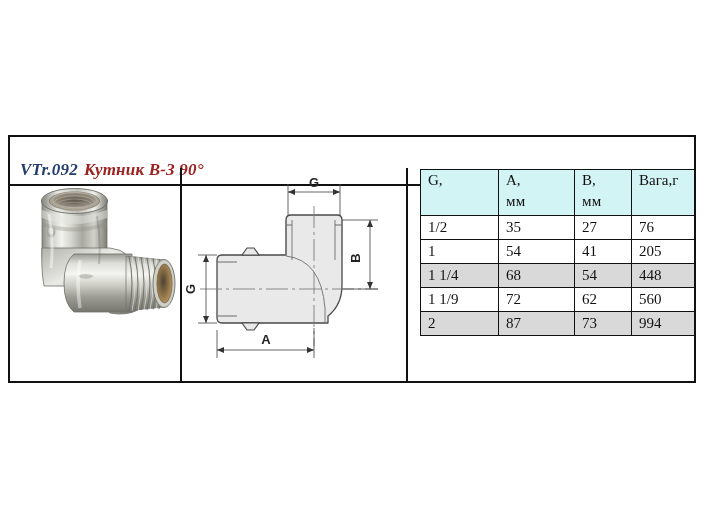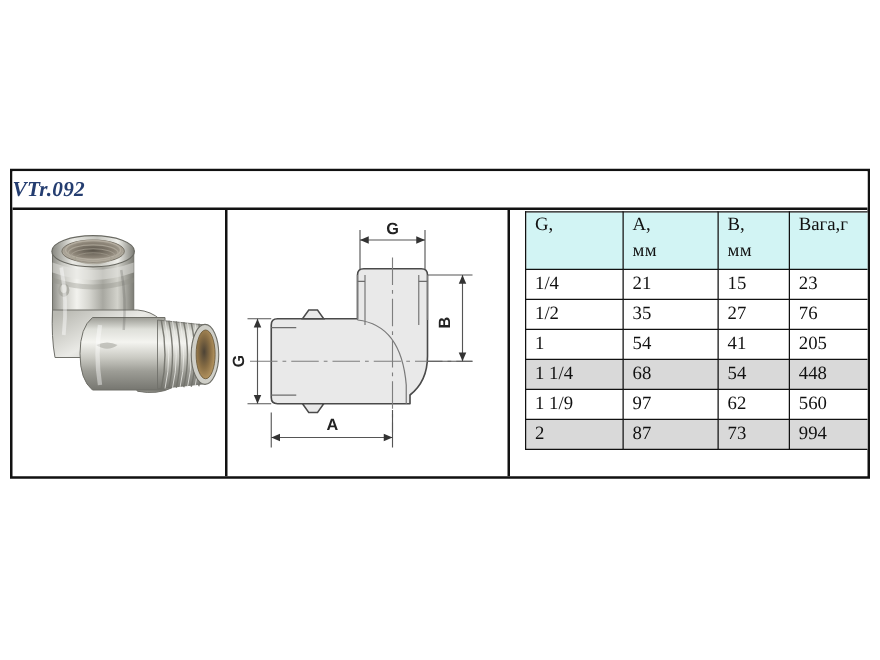--- a/index.html
+++ b/index.html
@@ -22,28 +22,29 @@
     height: 248px;
     border: 2px solid #111111;
     box-sizing: border-box;
     background: #ffffff;
   }
 
   
   .title-bar {
     position: absolute;
     left: 0;
-    top: 0;
+    top: 18px;
     width: 100%;
     height: 31px;
     box-sizing: border-box;
     border-bottom: 2px solid #111111;
     background: #ffffff;
     display: flex;
     align-items: center;
+    padding-left: 10px;
   }
   .title-code {
     font-style: italic;
     font-weight: bold;
     font-size: 17px;
     color: #243d70;
     letter-spacing: 0.2px;
     white-space: pre;
   }
   .title-name {
@@ -160,20 +161,21 @@
   .col-b   { width: 57px; }
   .col-w   { width: 71px; }
 </style>
 </head>
 <body>
 
 <div class="sheet">
 
   <div class="title-bar">
     <span class="title-code">VTr.092</span>
+    <span class="title-name">Кутник В-З 90°</span>
   </div>
 
   <div class="body-area">
 
     <div class="panel-photo">
       <div class="photo-stage">
         <svg width="166" height="170" viewBox="0 0 166 170">
           <defs>
             <linearGradient id="chrome-v" x1="0" y1="0" x2="1" y2="0">
               <stop offset="0" stop-color="#8d8d87"></stop>
@@ -379,46 +381,40 @@
               <span class="unit">мм</span>
             </th>
             <th>
               <span>Вага,г</span>
               <span class="unit"></span>
             </th>
           </tr>
         </thead>
         <tbody id="spec-body">
             <tr class="plain">
-              <td>1/4</td>
-              <td>21</td>
-              <td>15</td>
-              <td>23</td>
-            </tr>
-            <tr class="plain">
               <td>1/2</td>
               <td>35</td>
               <td>27</td>
               <td>76</td>
             </tr>
             <tr class="plain">
               <td>1</td>
               <td>54</td>
               <td>41</td>
               <td>205</td>
             </tr>
             <tr class="shaded">
               <td>1 1/4</td>
               <td>68</td>
               <td>54</td>
               <td>448</td>
             </tr>
             <tr class="plain">
               <td>1 1/9</td>
-              <td>97</td>
+              <td>72</td>
               <td>62</td>
               <td>560</td>
             </tr>
             <tr class="shaded">
               <td>2</td>
               <td>87</td>
               <td>73</td>
               <td>994</td>
             </tr>
           </tbody>

